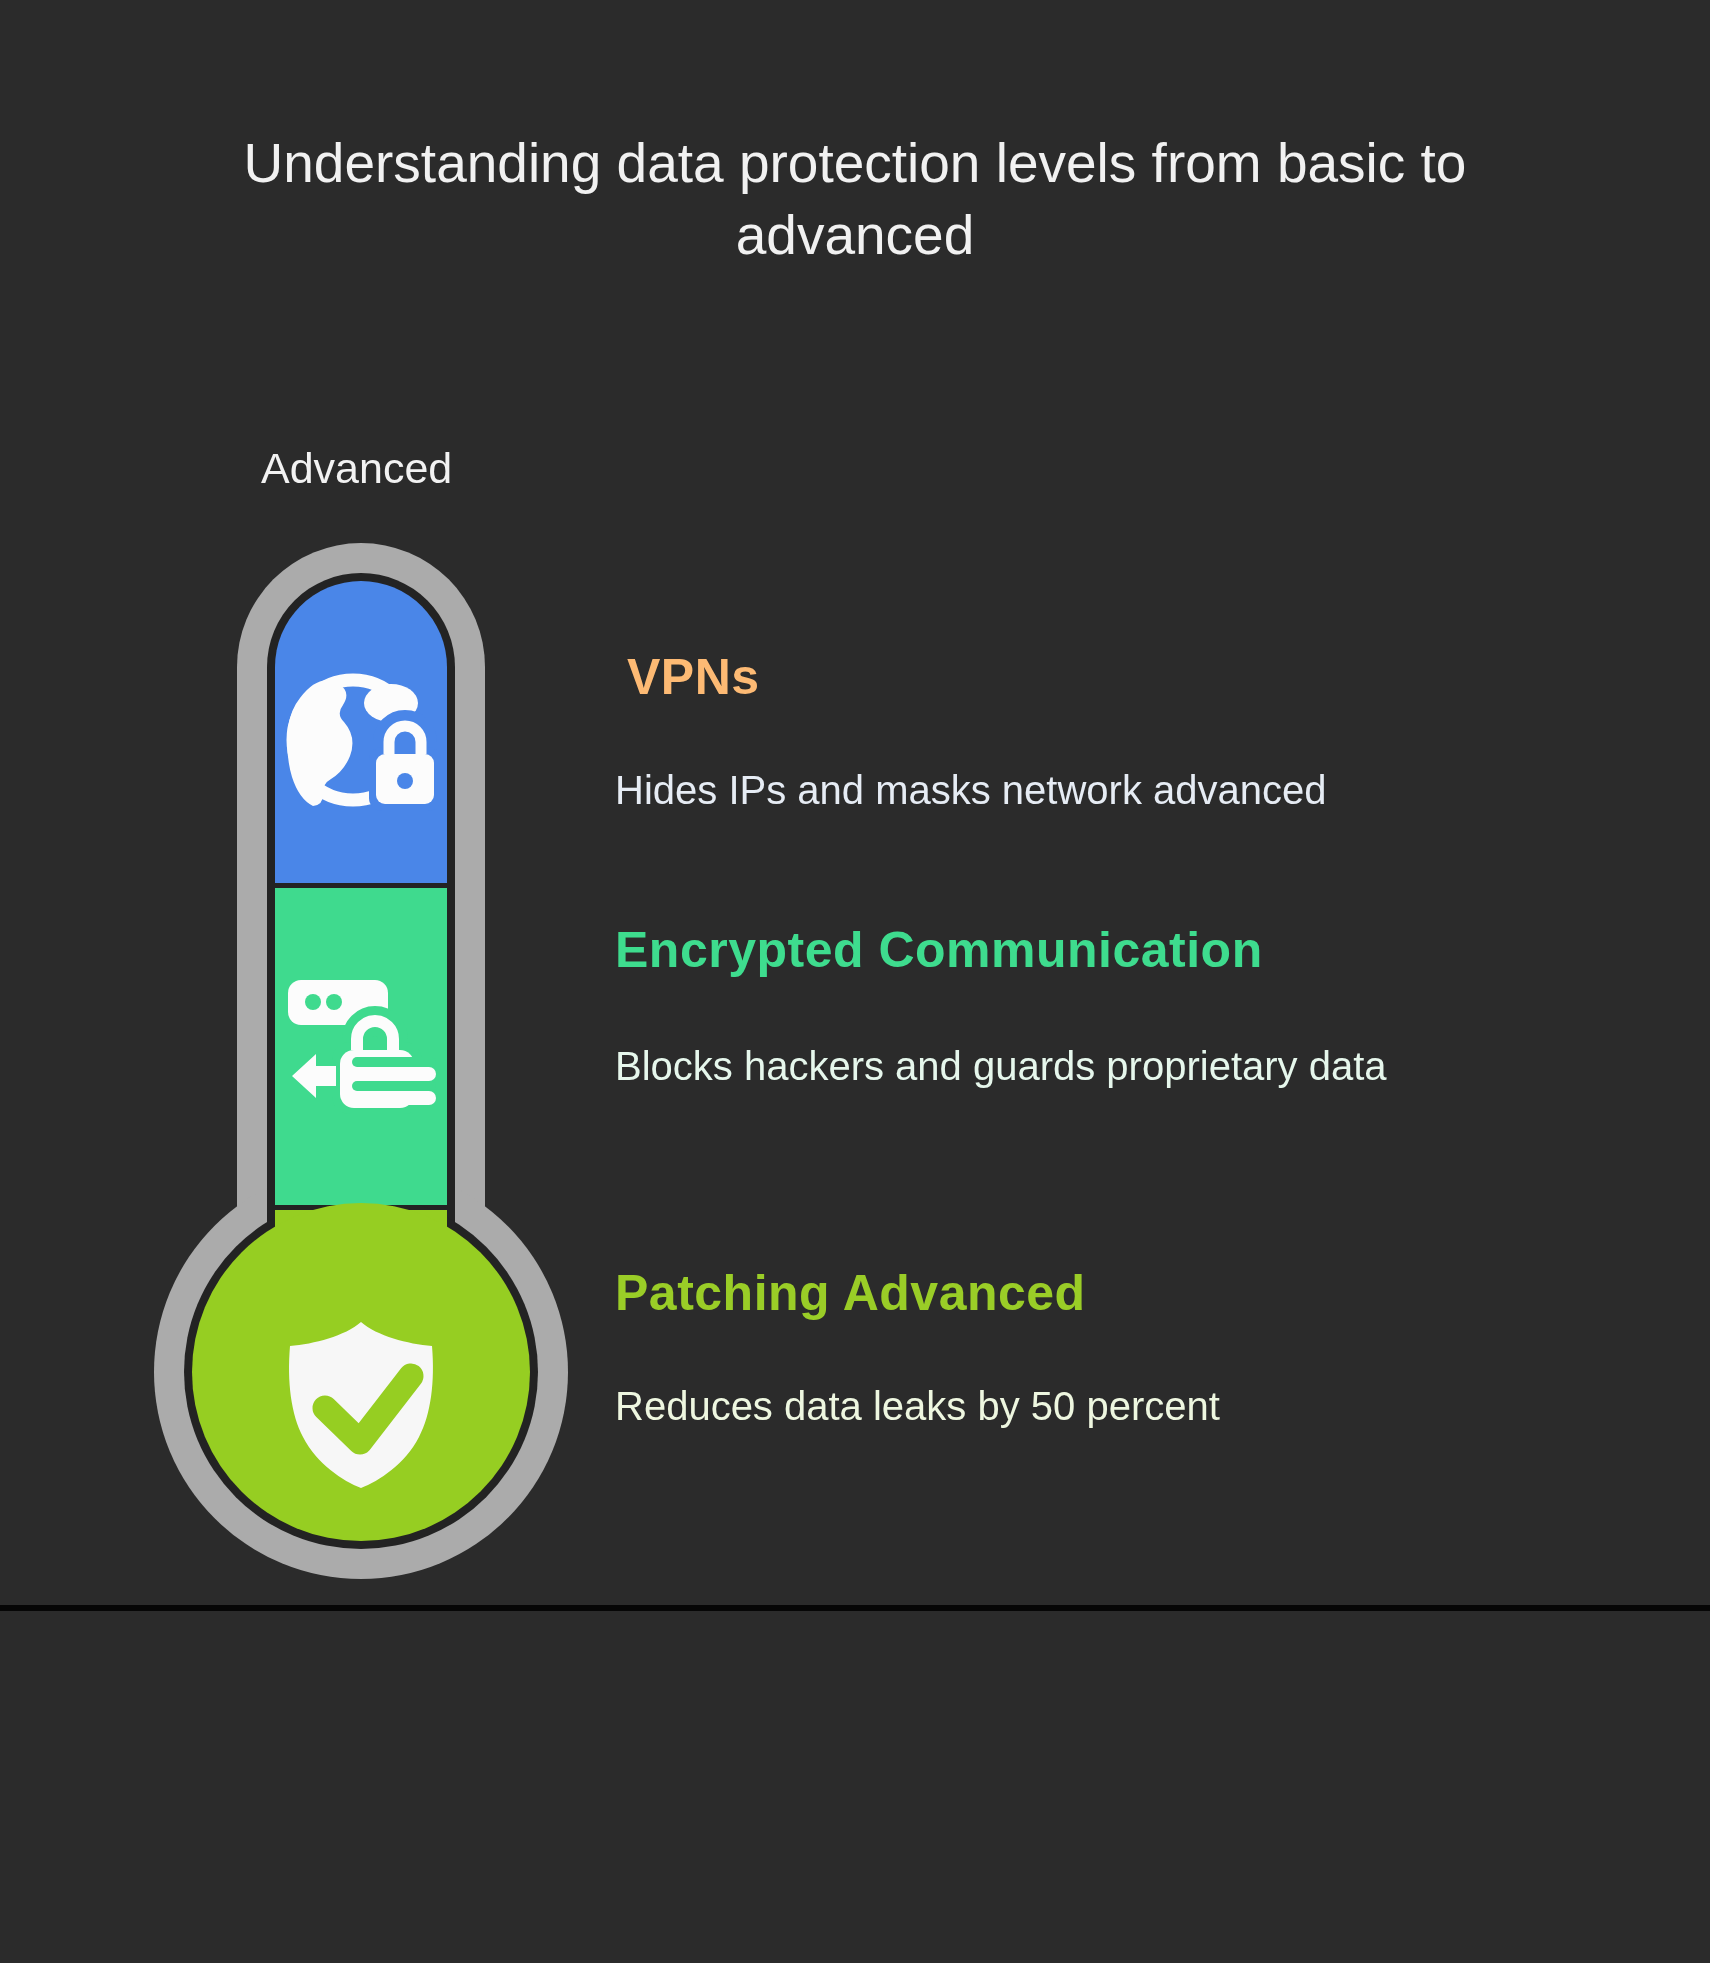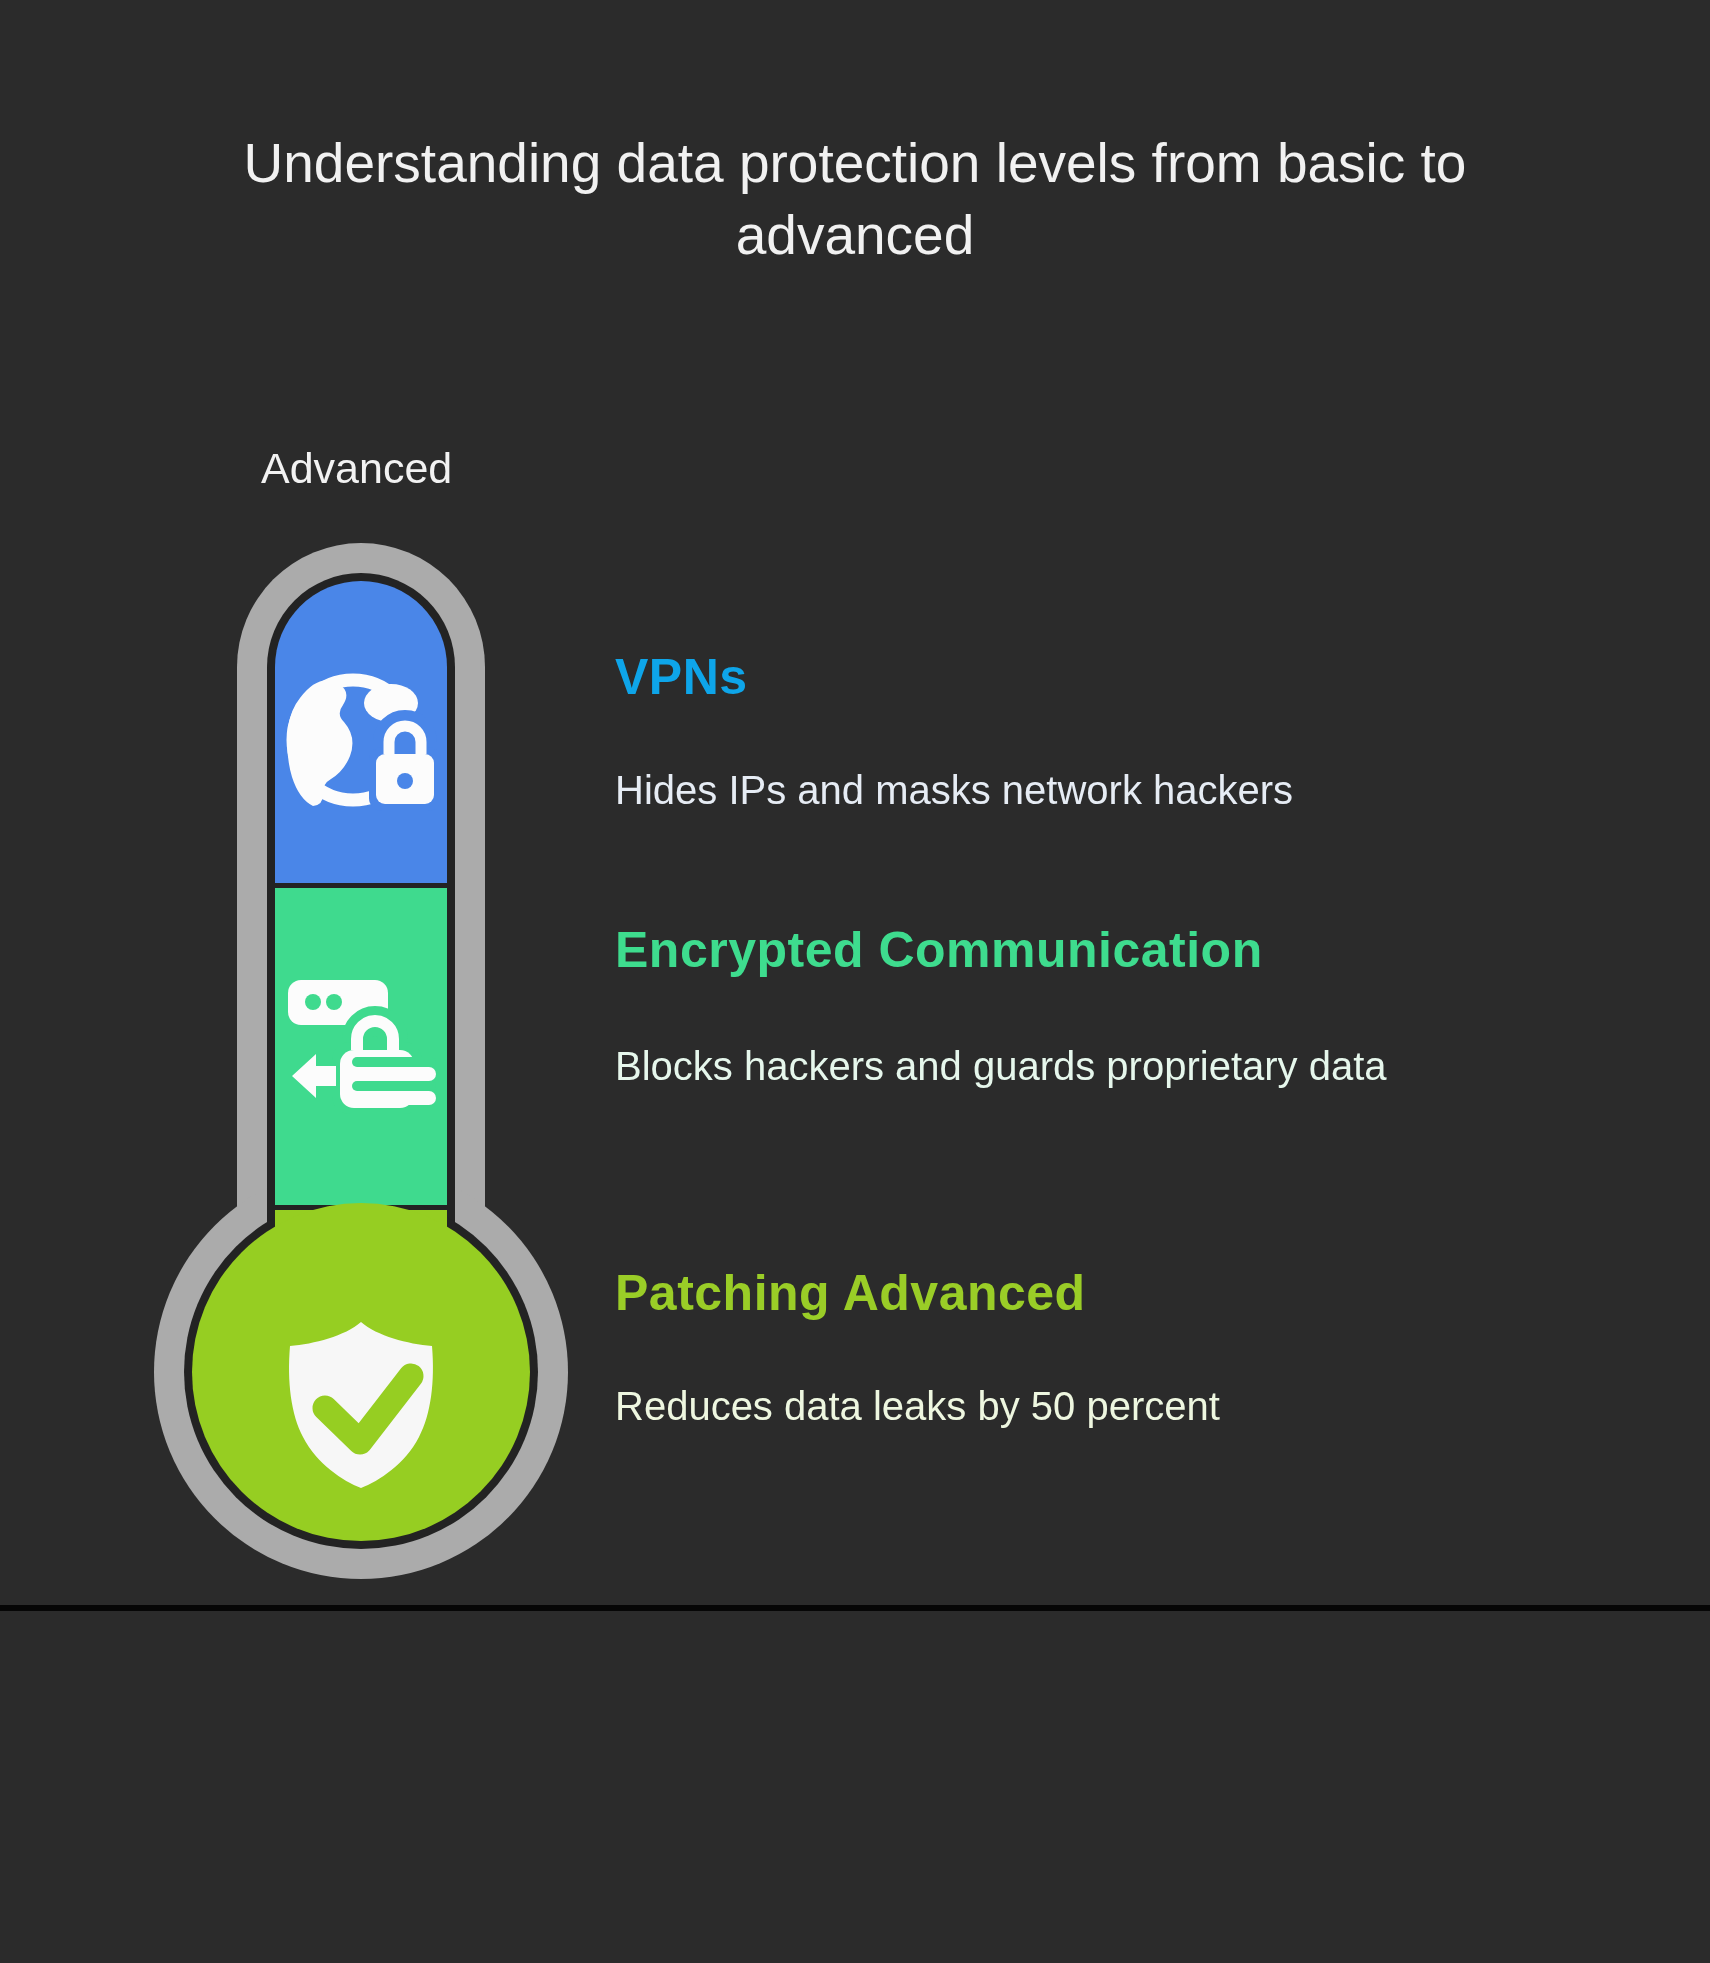--- a/index.html
+++ b/index.html
@@ -56,21 +56,21 @@
     letter-spacing: 0.5px;
   }
   .level-desc {
     position: absolute;
     left: 615px;
     font-size: 40px;
     font-weight: 400;
     line-height: 1.4;
     max-width: 800px;
   }
-  .head-vpns { top: 648px; color: #0ea5e9; }
+  .head-vpns { top: 648px; color: #fdba74; margin-left: 12px; }
   .desc-vpns { top: 762px; color: #e6ecf4; }
   .head-enc  { top: 921px; color: #3edc8e; }
   .desc-enc  { top: 1038px; color: #e6f7ec; }
   .head-patch{ top: 1264px; color: #9acd27; }
   .desc-patch{ top: 1378px; color: #eef7e0; }
 
   .bottom-bar {
     position: absolute;
     left: 0;
     bottom: 0;
@@ -143,21 +143,21 @@
 
     <g>
       <path fill="#f7f7f7" d="M361,1322 C345,1336 314,1344 290,1346 C287,1382 291,1414 303,1437
                                C317,1464 343,1481 361,1488 C379,1481 405,1464 419,1437
                                C431,1414 435,1382 432,1346 C408,1344 377,1336 361,1322 Z"></path>
       <path fill="none" stroke="#96ce22" stroke-width="25" stroke-linecap="round" stroke-linejoin="round" d="M325,1408 L360,1442 L411,1376"></path>
     </g>
   </svg>
 
   <div class="level-heading head-vpns">VPNs</div>
-  <div class="level-desc desc-vpns">Hides IPs and masks network hackers</div>
+  <div class="level-desc desc-vpns">Hides IPs and masks network advanced</div>
 
   <div class="level-heading head-enc">Encrypted Communication</div>
   <div class="level-desc desc-enc">Blocks hackers and guards proprietary data</div>
 
   <div class="level-heading head-patch">Patching Advanced</div>
   <div class="level-desc desc-patch">Reduces data leaks by 50 percent</div>
 
   <div class="scale-label label-basic">Basic</div>
 
   <div class="bottom-bar"></div>

